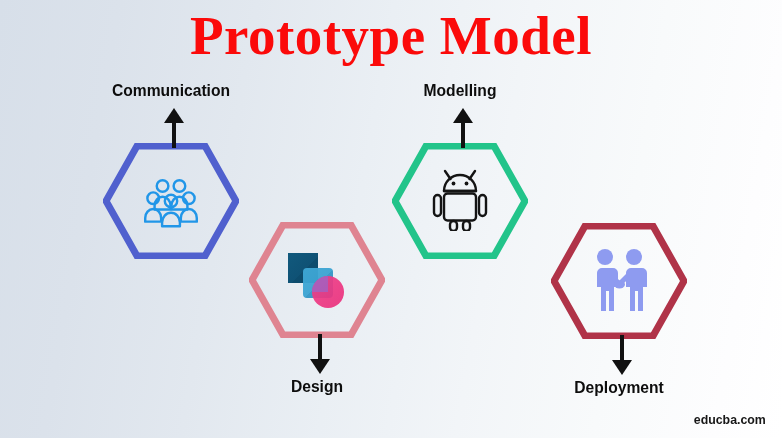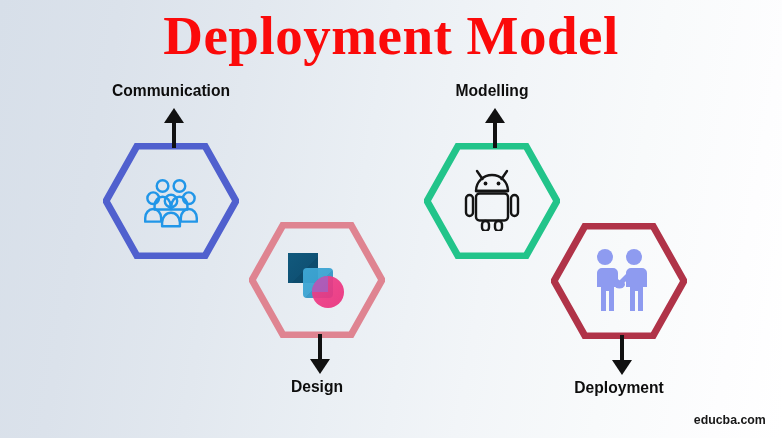--- a/index.html
+++ b/index.html
@@ -97,21 +97,21 @@
     letter-spacing: 0px;
     transform: scaleX(0.95);
     transform-origin: right bottom;
   }
 </style>
 </head>
 <body>
 
 <div id="canvas">
 
-  <div id="title">Deployment Model</div>
+  <div id="title">Prototype Model</div>
 
   <div class="node" style="left:103px; top:143px; width:136px; height:116px;">
     <div class="hex-wrap">
       <svg width="136" height="116" viewBox="0 0 136 116">
         <polygon points="34,3 102,3 133,58 102,113 34,113 3,58" fill="none" stroke="#5060ce" stroke-width="7" stroke-linejoin="miter"></polygon>
       </svg>
     </div>
     <div class="node-icon" style="left:38px; top:28px; width:60px; height:60px;">
       <svg width="60" height="60" viewBox="0 0 64 64">
         <g fill="none" stroke="#2196e8" stroke-width="2.6" stroke-linecap="round" stroke-linejoin="round">
@@ -181,21 +181,21 @@
     </div>
     <div class="arrow" style="left:60px; top:112px;">
       <svg width="22" height="40" viewBox="0 0 22 40">
         <rect x="9" y="0" width="4" height="30" fill="#111111"></rect>
         <polygon points="11,40 1,25 21,25" fill="#111111"></polygon>
       </svg>
     </div>
     <div class="node-label" style="left:-6px; top:155px; width:148px;">Design</div>
   </div>
 
-  <div class="node" style="left:424px; top:143px; width:136px; height:115px;">
+  <div class="node" style="left:392px; top:143px; width:136px; height:115px;">
     <div class="hex-wrap">
       <svg width="136" height="116" viewBox="0 0 136 116">
         <polygon points="34,3 102,3 133,58 102,113 34,113 3,58" fill="none" stroke="#22c48a" stroke-width="7" stroke-linejoin="miter"></polygon>
       </svg>
     </div>
     <div class="node-icon" style="left:40px; top:26px; width:56px; height:62px;">
       <svg width="56" height="62" viewBox="0 0 56 62">
         <g fill="none" stroke="#141414" stroke-width="2.4" stroke-linecap="round" stroke-linejoin="round">
 
           <line x1="13" y1="2" x2="18.5" y2="10"></line>

